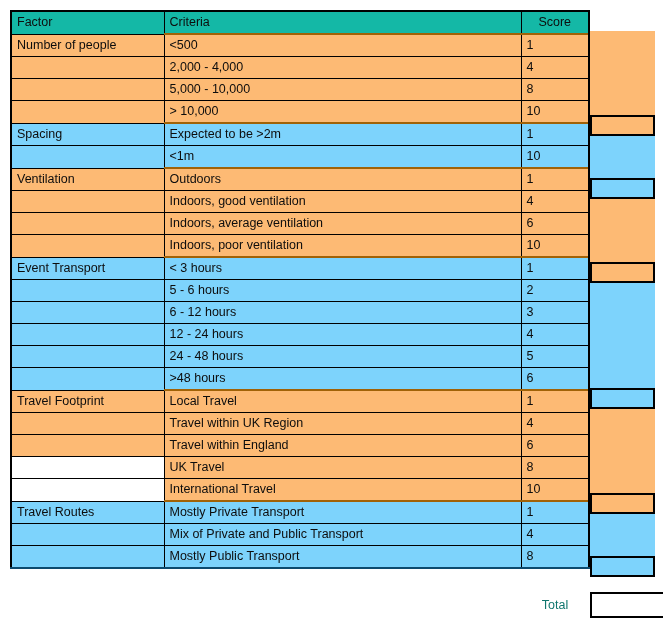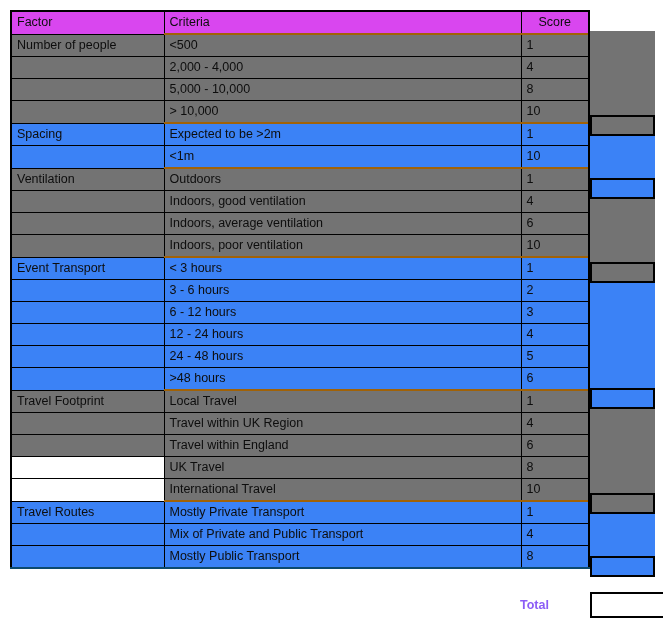--- a/index.html
+++ b/index.html
@@ -48,40 +48,40 @@
 
   
   table.risk { border: 2px solid #000; }
   table.risk tr:first-child th { border-top: 2px solid #000; }
   table.risk td:first-child, table.risk th:first-child { border-left: 2px solid #000; }
   table.risk td.score, table.risk th.score { border-right: 2px solid #000; }
   table.risk tr.last-row td { border-bottom: 2px solid #0c4a6e; }
 
   th.hd {
     font-weight: bold;
-    background: #d946ef;
+    background: #14b8a6;
     height: 23px;
     line-height: 23px;
   }
   th.hd.score { text-align: center; }
 
   td.factor {
     font-weight: bold;
     border-top: none;
     border-bottom: none;
   }
   td.factor.grp-start { border-top: 1px solid #000; }
   td.factor.grp-end   { border-bottom: 1px solid #000; }
   td.factor.splitline { border-top: 1px solid #ffffff; }
 
   td.score { text-align: center; }
 
   
-  .sh-light  { background: #737373; }
-  .sh-dark   { background: #3b82f6; }
+  .sh-light  { background: #fdba74; }
+  .sh-dark   { background: #7dd3fc; }
   .sh-white  { background: #ffffff; }
 
   
   tr.grp-top td, tr.grp-top th { border-top: 2px solid #a16207; }
 
   
   #entrycol {
     position: absolute;
     left: 590px;
     top: 31px;
@@ -103,24 +103,24 @@
     width: 645px;
     height: 26px;
   }
   #total-label {
     position: absolute;
     left: 510px;
     top: 0;
     width: 70px;
     height: 26px;
     line-height: 26px;
-    text-align: left;
+    text-align: center;
     font-size: 12.5px;
-    font-weight: bold;
-    color: #8b5cf6;
+    font-weight: normal;
+    color: #0f766e;
   }
   #total-box {
     position: absolute;
     left: 580px;
     top: 0;
     width: 75px;
     height: 26px;
     border: 2px solid #000;
     box-sizing: border-box;
     background: #ffffff;
@@ -195,21 +195,21 @@
           <td class="criteria sh-light">Indoors, poor ventilation</td>
           <td class="score sh-light">10</td>
         </tr>
         <tr class="grp-top">
           <td class="factor sh-dark grp-start">Event Transport</td>
           <td class="criteria sh-dark">&lt; 3 hours</td>
           <td class="score sh-dark">1</td>
         </tr>
         <tr>
           <td class="factor sh-dark"></td>
-          <td class="criteria sh-dark">3 - 6 hours</td>
+          <td class="criteria sh-dark">5 - 6 hours</td>
           <td class="score sh-dark">2</td>
         </tr>
         <tr>
           <td class="factor sh-dark"></td>
           <td class="criteria sh-dark">6 - 12 hours</td>
           <td class="score sh-dark">3</td>
         </tr>
         <tr>
           <td class="factor sh-dark splitline"></td>
           <td class="criteria sh-dark">12 - 24 hours</td>

